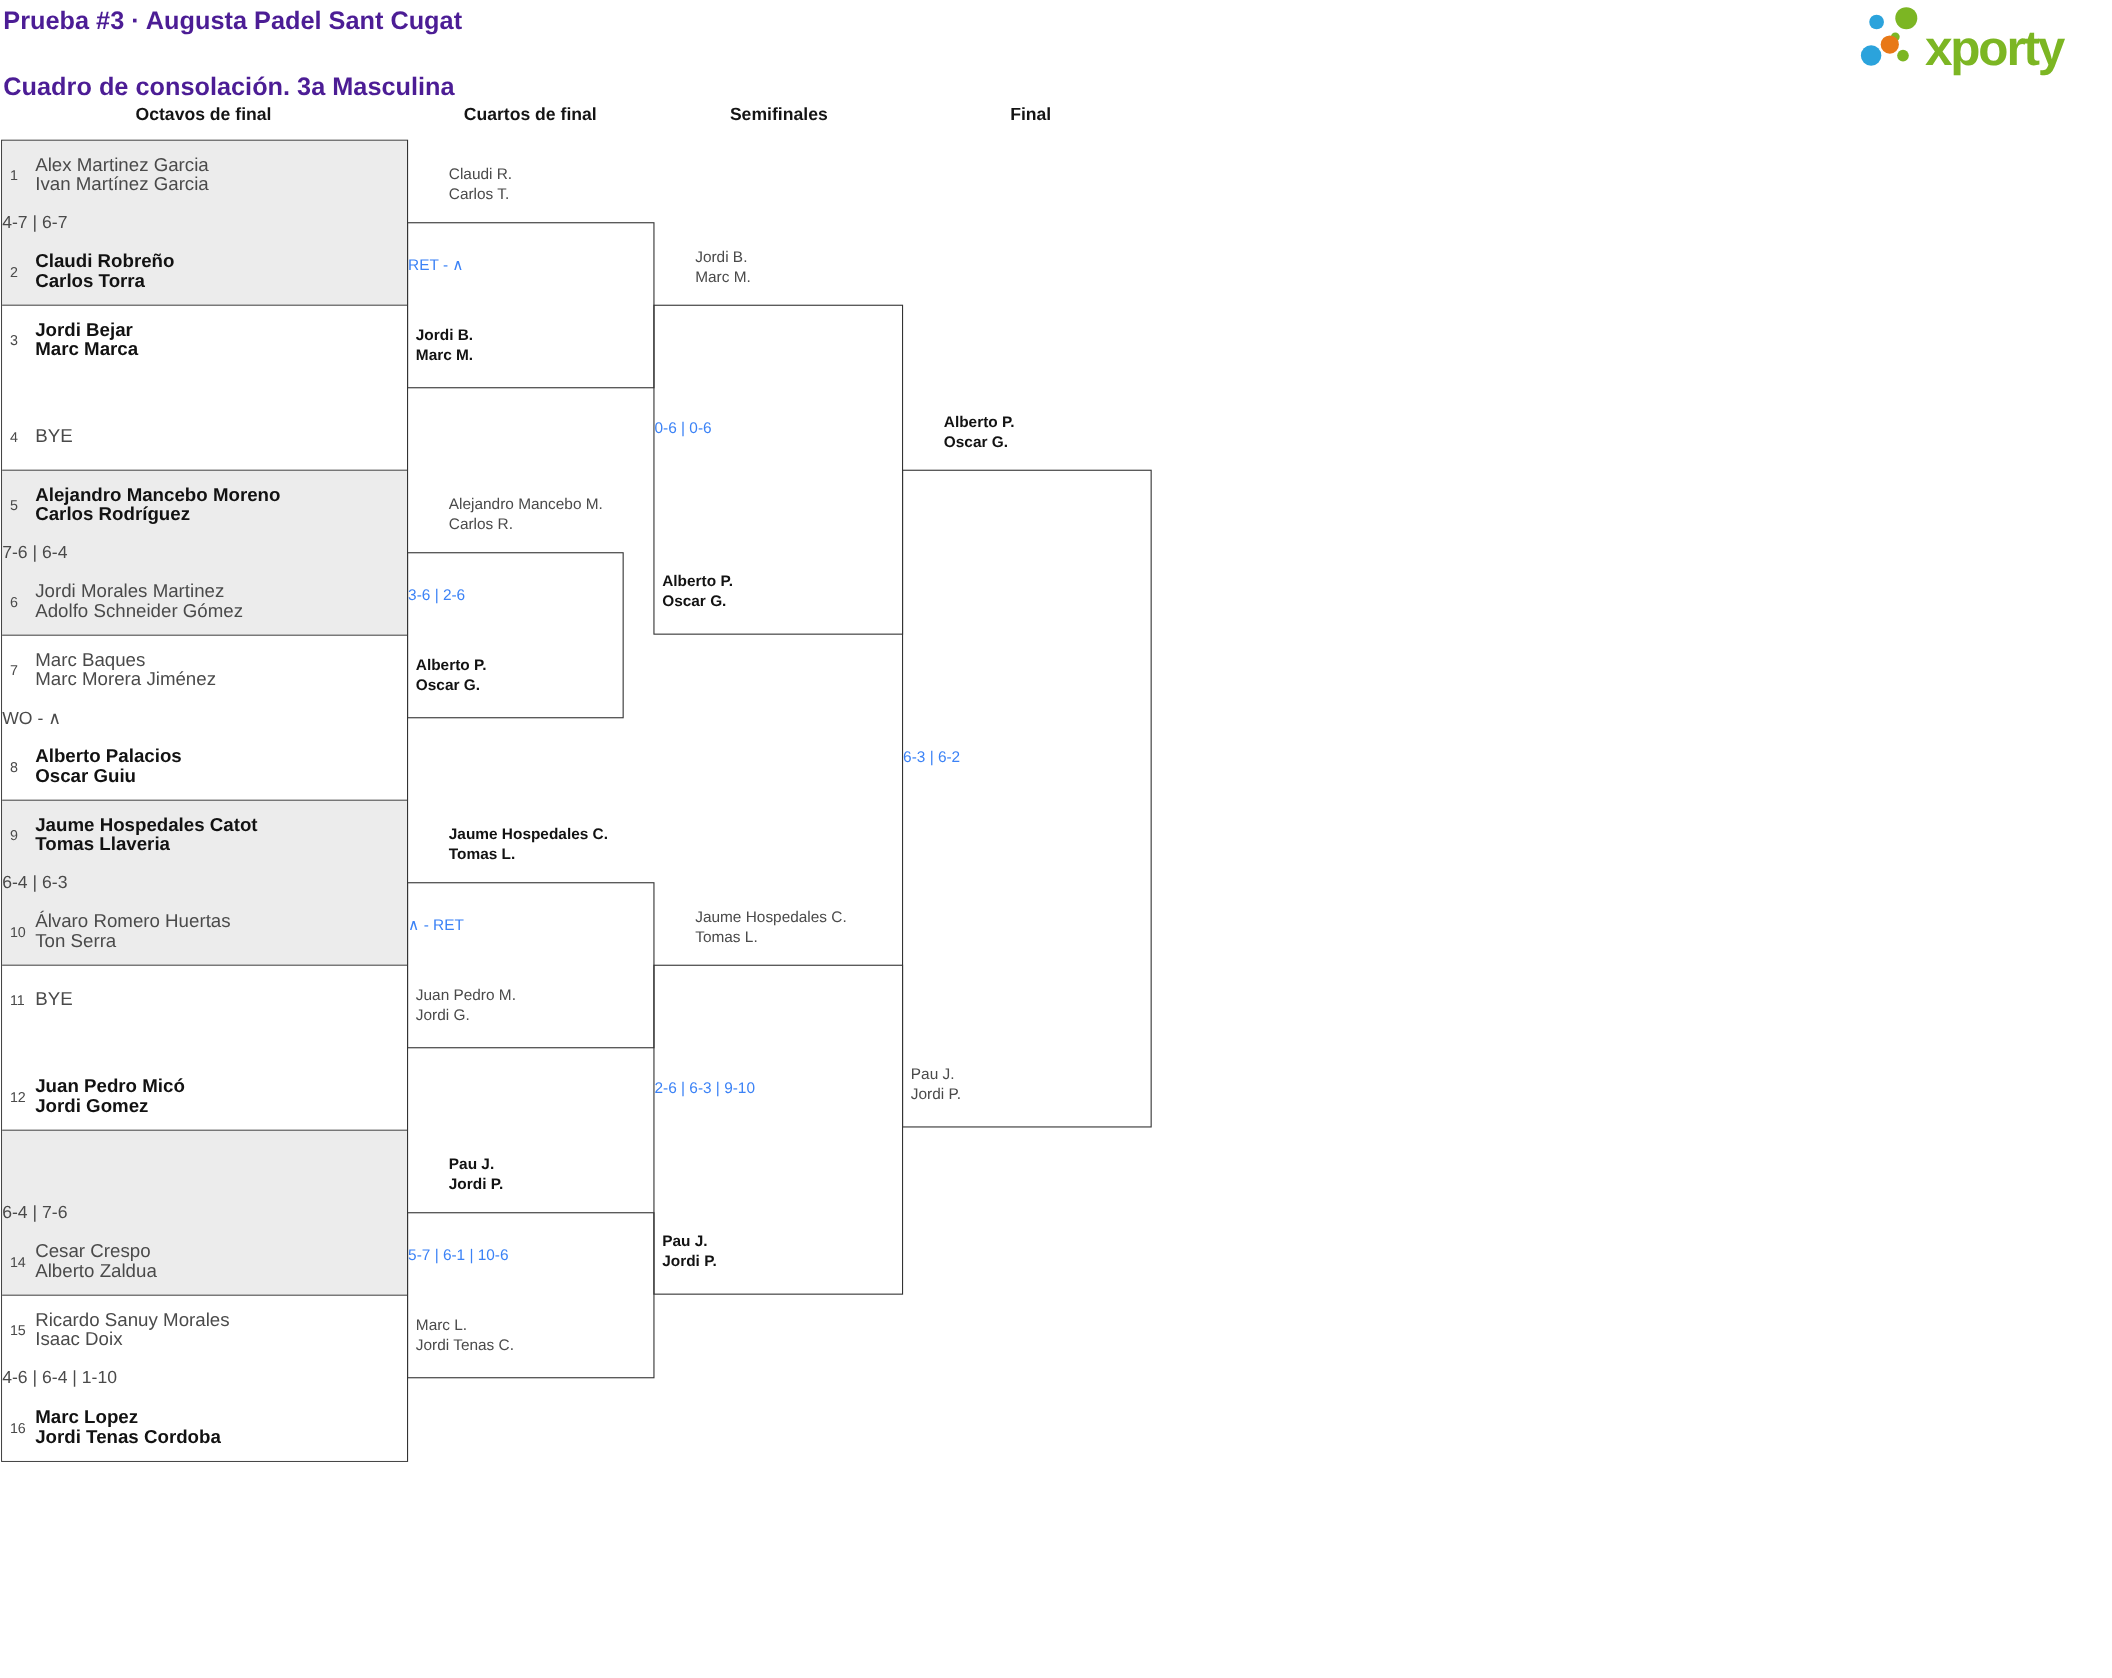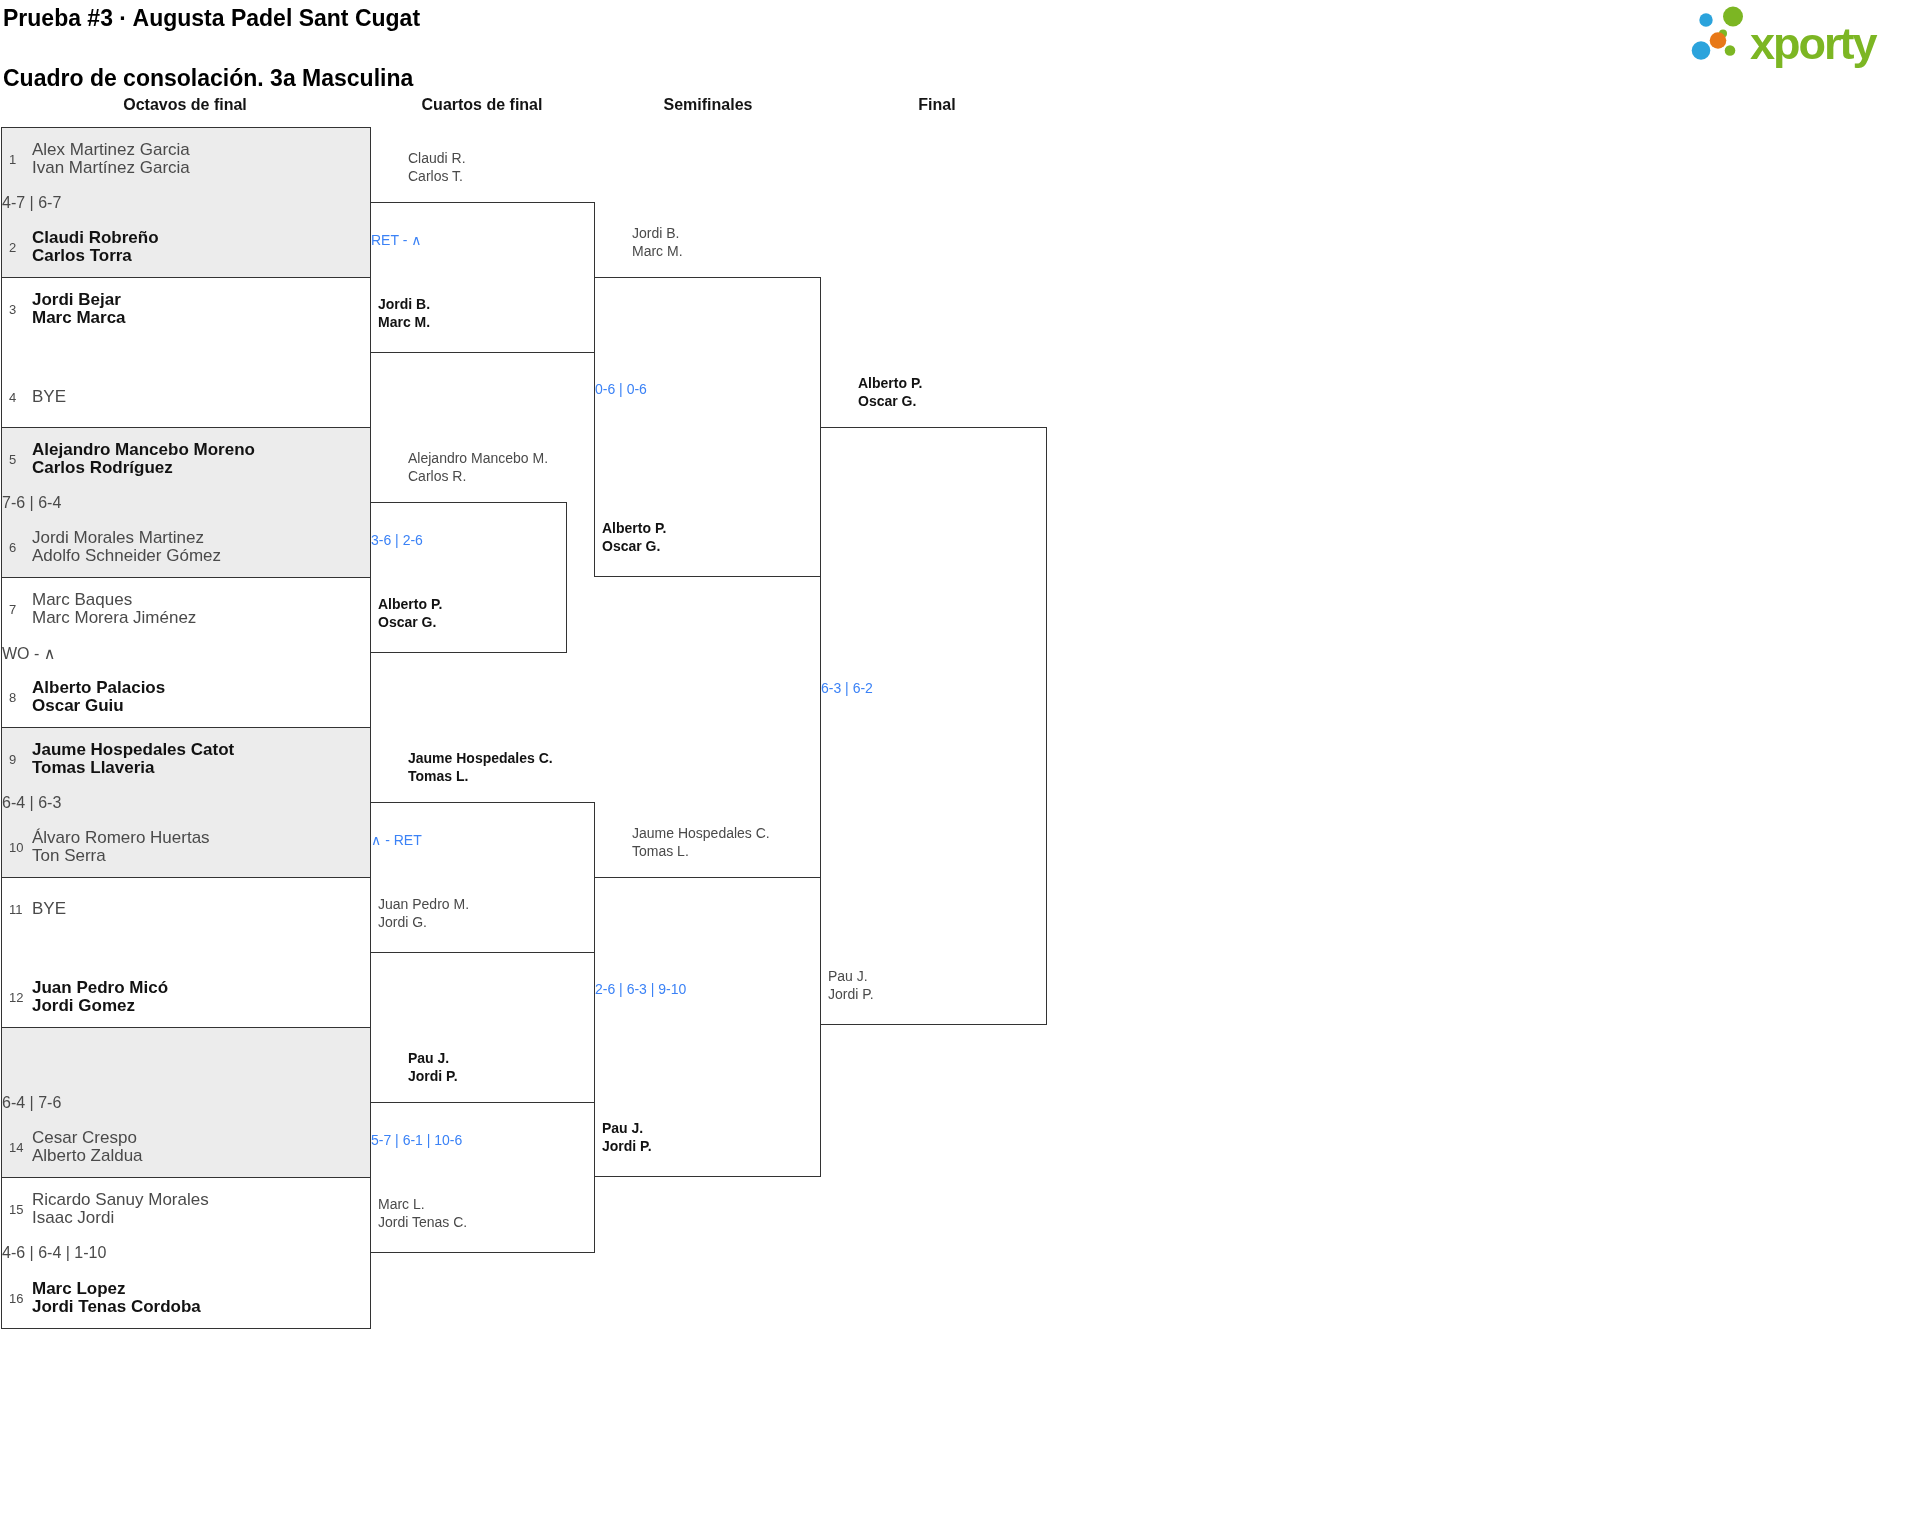--- a/index.html
+++ b/index.html
@@ -3,21 +3,21 @@
 <meta charset="utf-8">
 <style>
   html,body{margin:0;padding:0;background:#fff;}
   body{
     width:1920px;height:1525px;position:relative;overflow:hidden;
     font-family:"Liberation Sans","DejaVu Sans",sans-serif;
     -webkit-font-smoothing:antialiased;
   }
   .title{
     position:absolute;left:3px;top:3px;
-    font-size:23px;font-weight:700;line-height:30px;color:#000000;white-space:pre-line;
+    font-size:23px;font-weight:700;line-height:30px;color:#4c1d95;white-space:pre-line;
   }
   .logo{position:absolute;left:1690px;top:5px;width:220px;height:62px;}
   .logo svg{position:absolute;left:0;top:0;}
   .logo .word{
     position:absolute;left:60px;top:16px;
     font-size:45px;font-weight:700;letter-spacing:-2px;color:#7cb623;line-height:1;
   }
   .rh{
     position:absolute;top:96px;transform:translateX(-50%);
     font-size:16px;font-weight:700;color:#141414;white-space:nowrap;
@@ -193,21 +193,21 @@
         <div>Alberto Zaldua</div>
       </div>
     </div>
   </div>
 
   <div class="cell">
     <div class="slot top">
       <span class="seed">15</span>
       <div class="team">
         <div>Ricardo Sanuy Morales</div>
-        <div>Isaac Jordi</div>
+        <div>Isaac Doix</div>
       </div>
     </div>
     <div class="rscore">4-6 | 6-4 | 1-10</div>
     <div class="slot bottom">
       <span class="seed">16</span>
       <div class="team bold">
         <div>Marc Lopez</div>
         <div>Jordi Tenas Cordoba</div>
       </div>
     </div>

